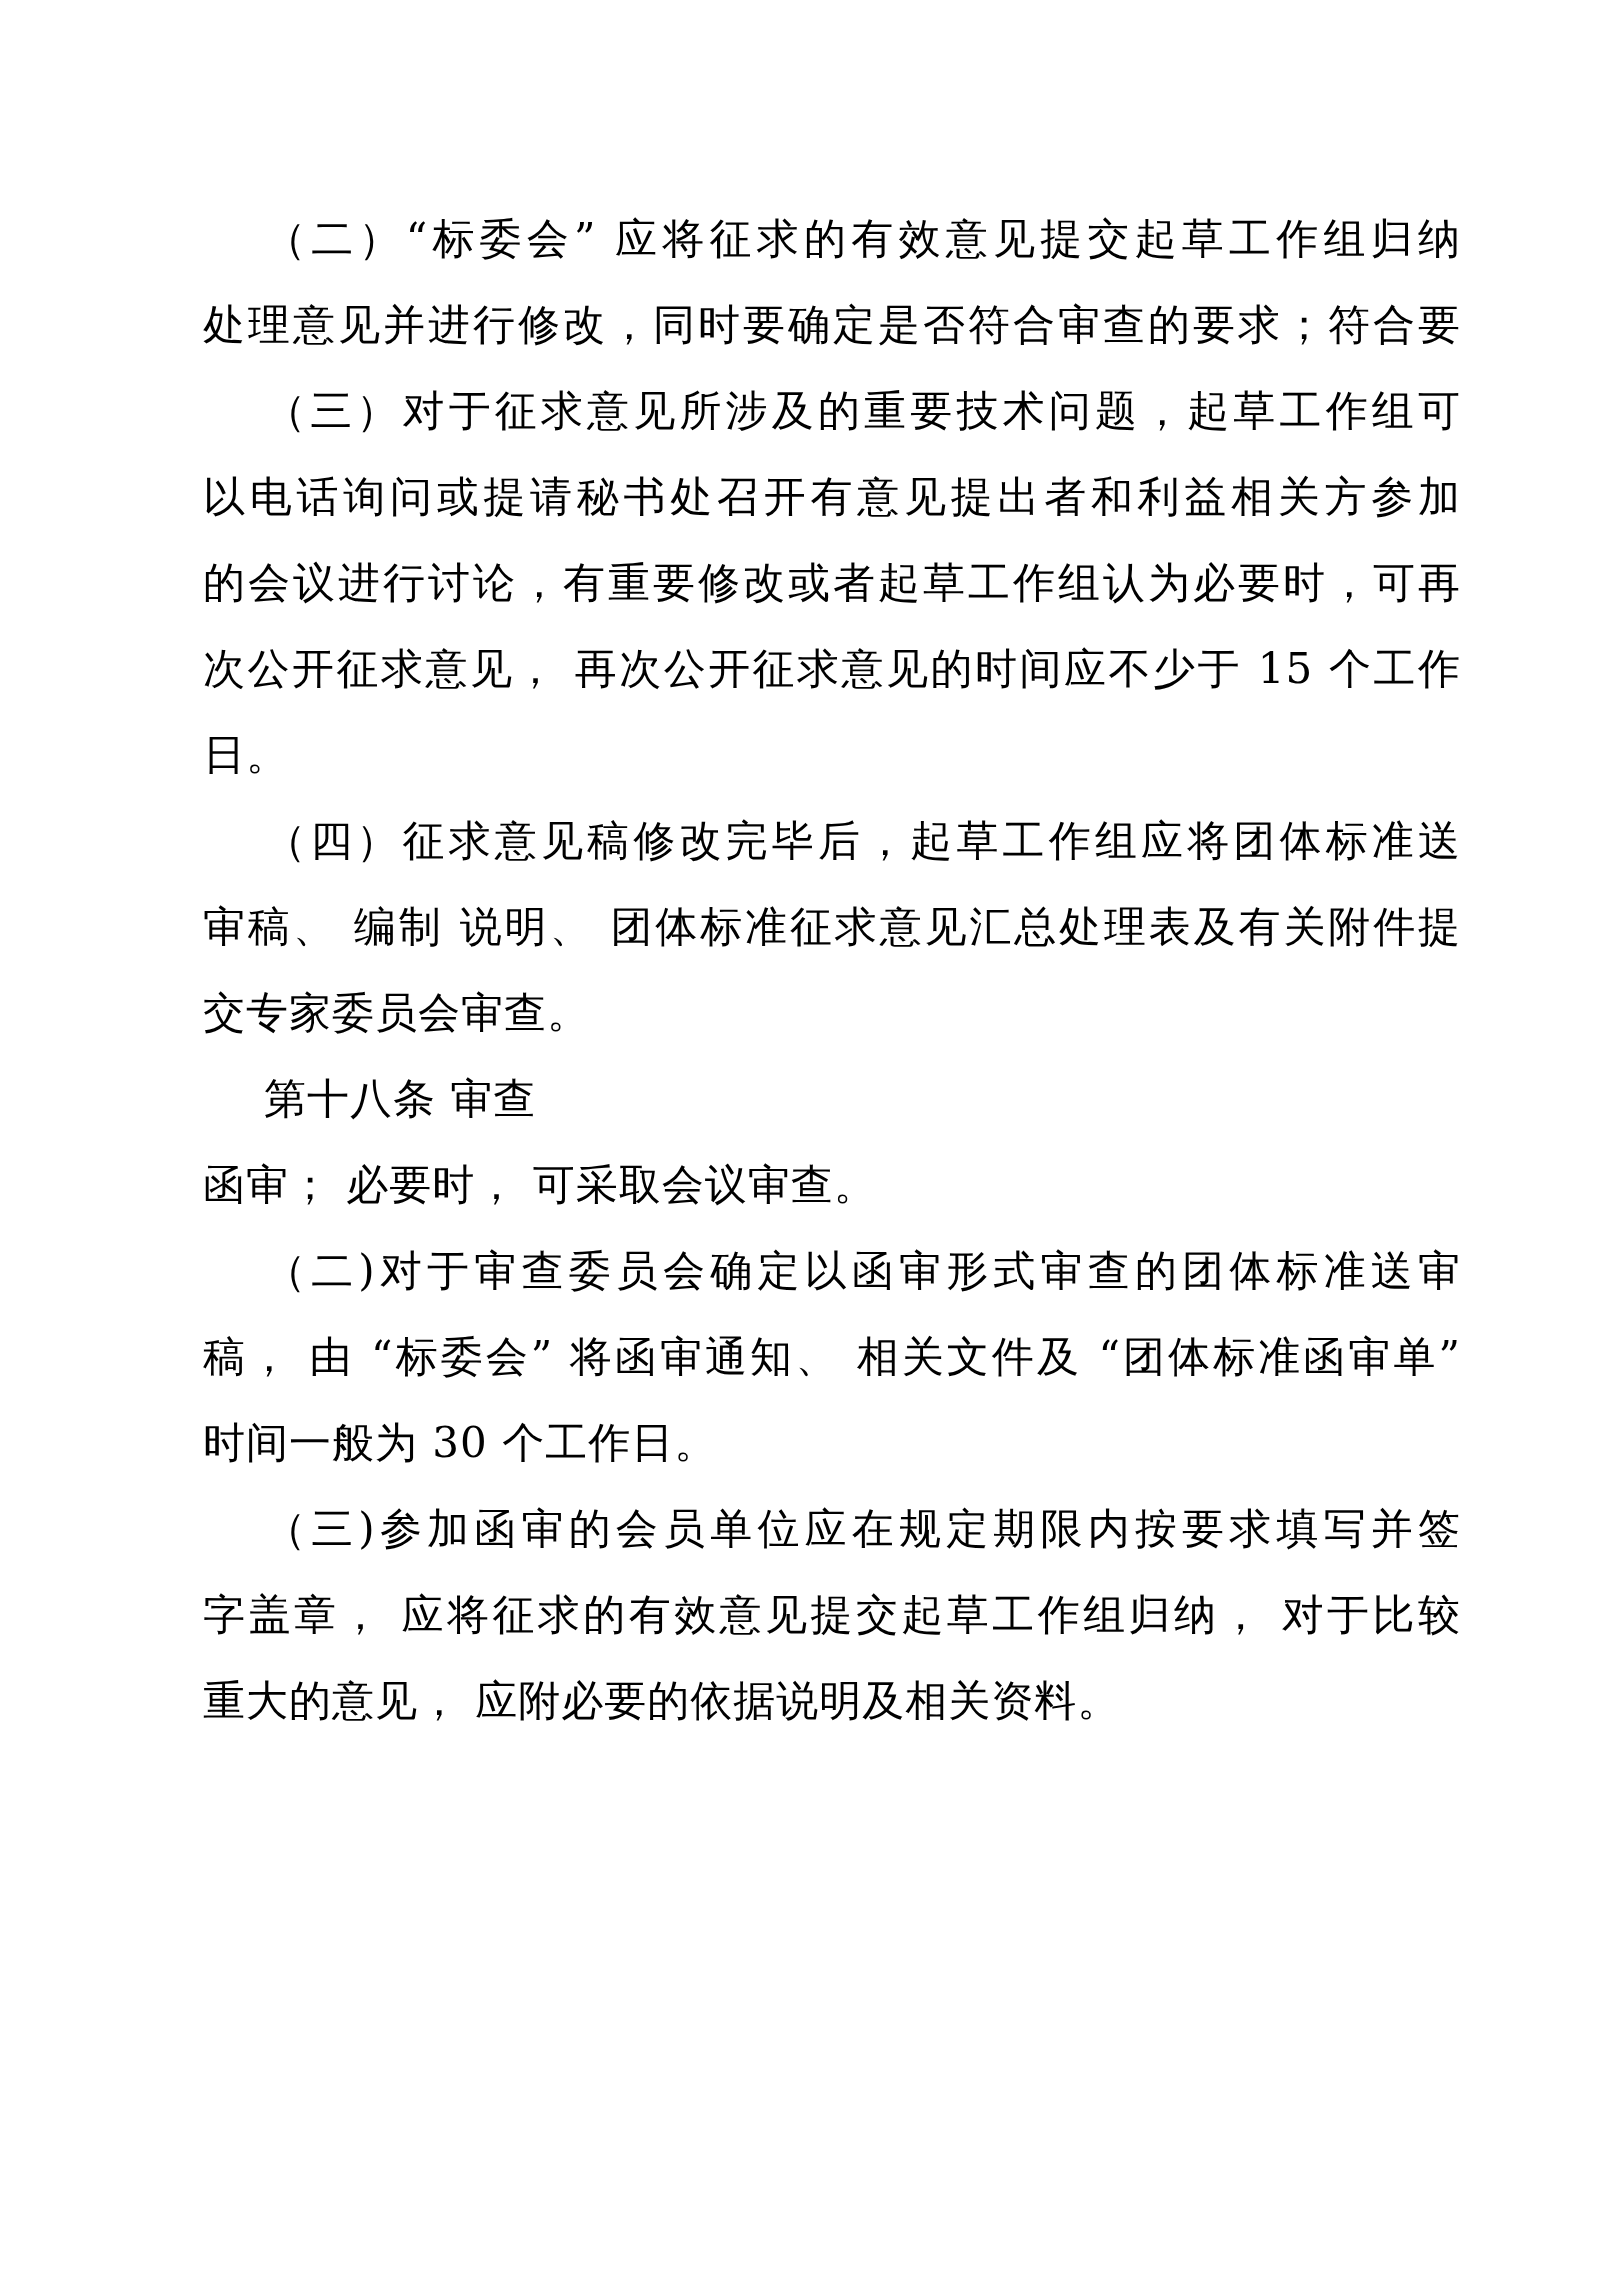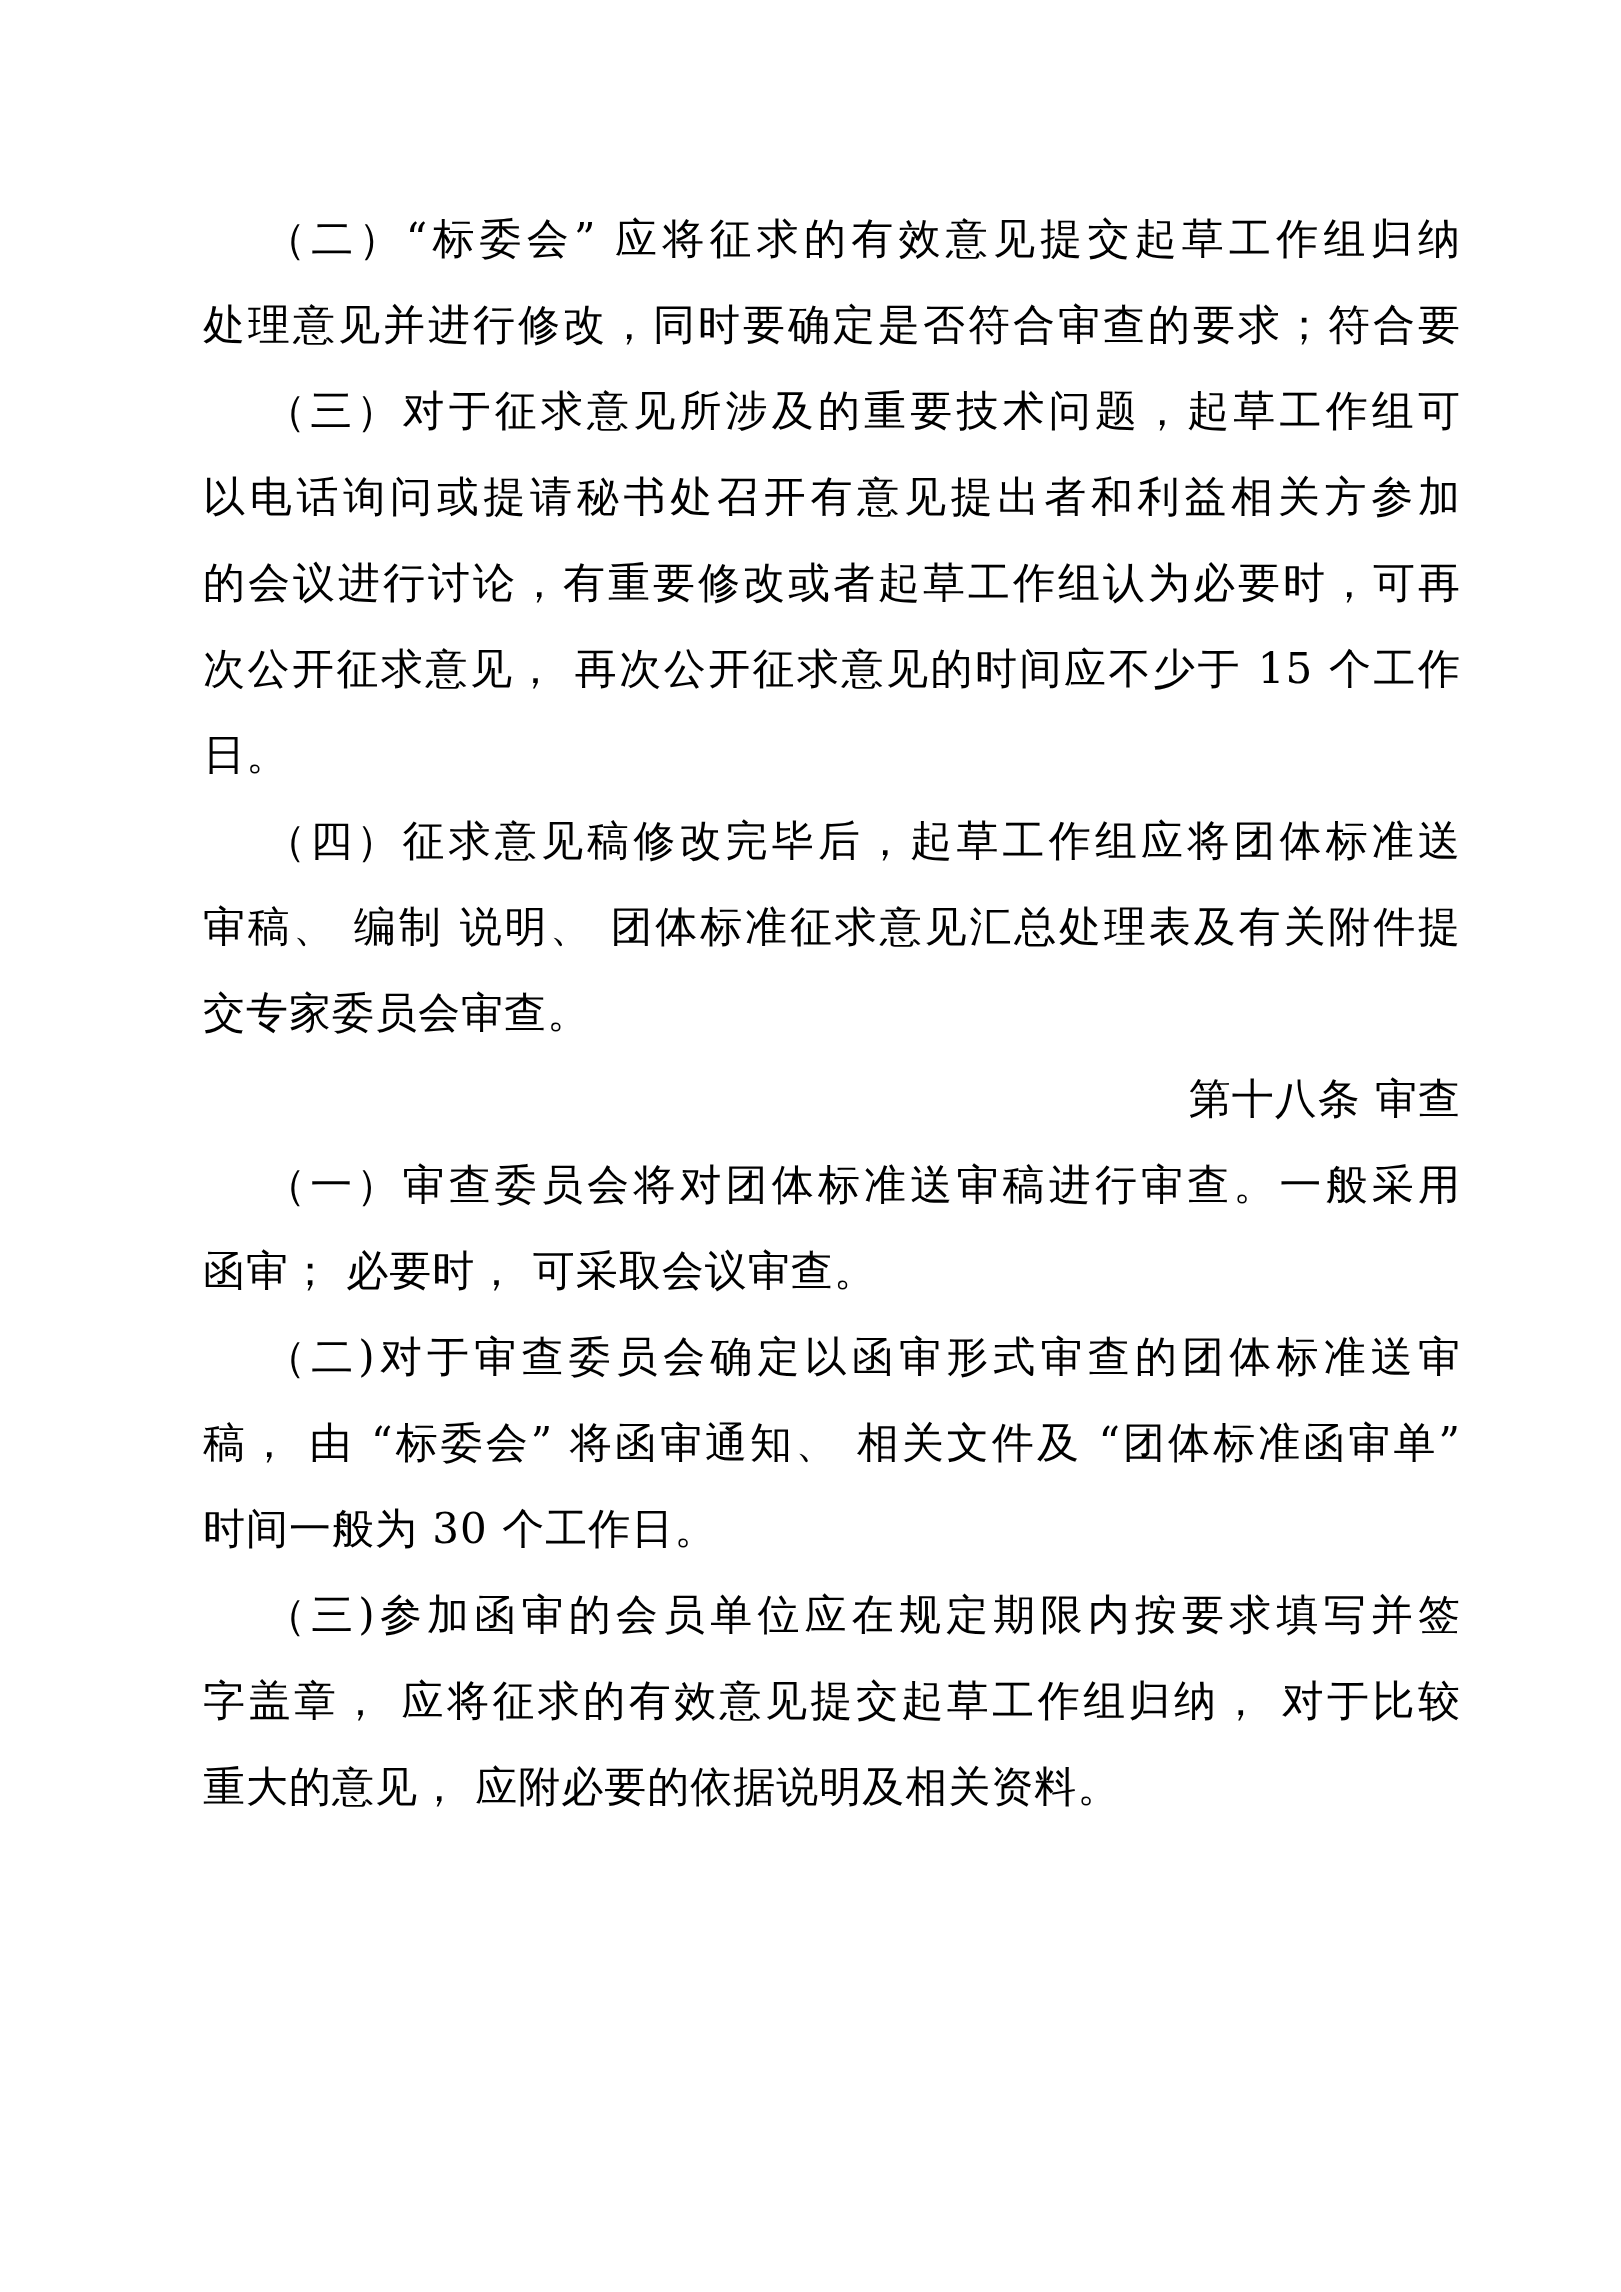--- a/index.html
+++ b/index.html
@@ -33,21 +33,20 @@
   
   .line.fill {
     white-space: normal;
     text-align: justify;
     text-align-last: justify;
     text-justify: inter-character;
   }
   
   .line.indent {
     padding-left: 61px;
-    text-align: right;
   }
   .line.fill.indent {
     padding-left: 0;
     text-indent: 61px;
   }
 </style>
 </head>
 <body>
 
 <div class="page">
@@ -56,21 +55,20 @@
     <div class="line fill">处理意见并进行修改，同时要确定是否符合审查的要求；符合要</div>
     <div class="line fill indent">（三）对于征求意见所涉及的重要技术问题，起草工作组可</div>
     <div class="line fill">以电话询问或提请秘书处召开有意见提出者和利益相关方参加</div>
     <div class="line fill">的会议进行讨论，有重要修改或者起草工作组认为必要时，可再</div>
     <div class="line fill">次公开征求意见， 再次公开征求意见的时间应不少于 15 个工作</div>
     <div class="line">日。</div>
     <div class="line fill indent">（四）征求意见稿修改完毕后，起草工作组应将团体标准送</div>
     <div class="line fill">审稿、 编制 说明、 团体标准征求意见汇总处理表及有关附件提</div>
     <div class="line">交专家委员会审查。</div>
     <div class="line indent">第十八条 审查</div>
-    <div class="line fill indent">（一）审查委员会将对团体标准送审稿进行审查。一般采用</div>
     <div class="line">函审； 必要时， 可采取会议审查。</div>
     <div class="line fill indent">（二)对于审查委员会确定以函审形式审查的团体标准送审</div>
     <div class="line fill">稿， 由 “标委会” 将函审通知、 相关文件及 “团体标准函审单”</div>
     <div class="line">时间一般为 30 个工作日。</div>
     <div class="line fill indent">（三)参加函审的会员单位应在规定期限内按要求填写并签</div>
     <div class="line fill">字盖章， 应将征求的有效意见提交起草工作组归纳， 对于比较</div>
     <div class="line">重大的意见， 应附必要的依据说明及相关资料。</div>
   </div>
 </div>
 

